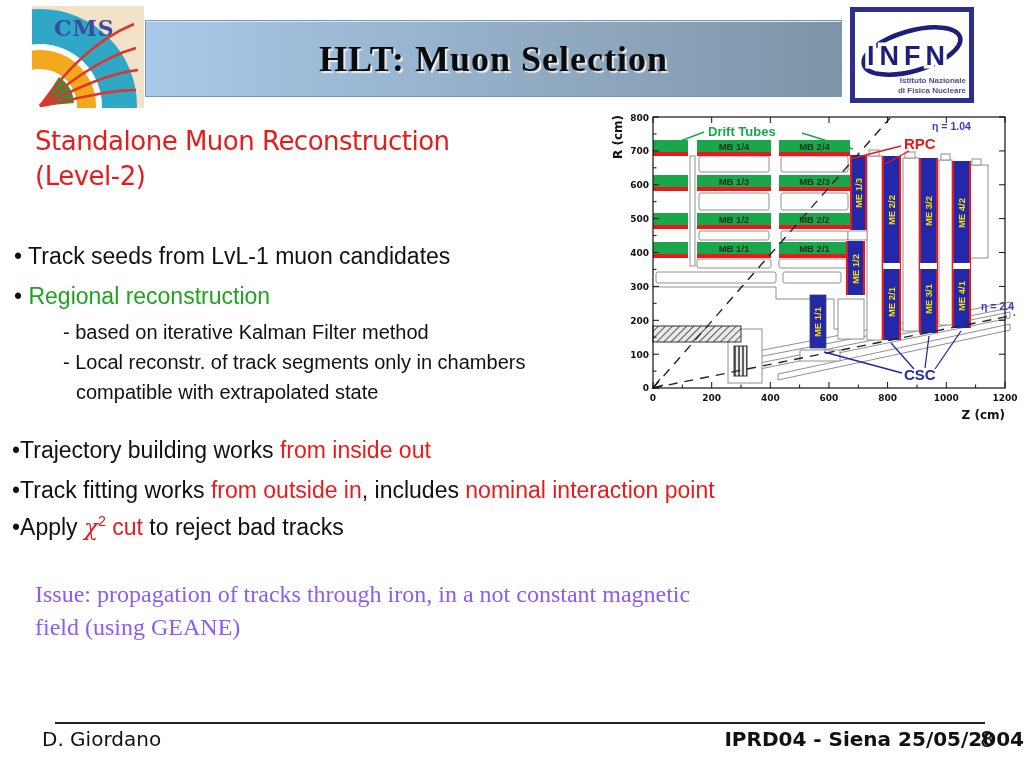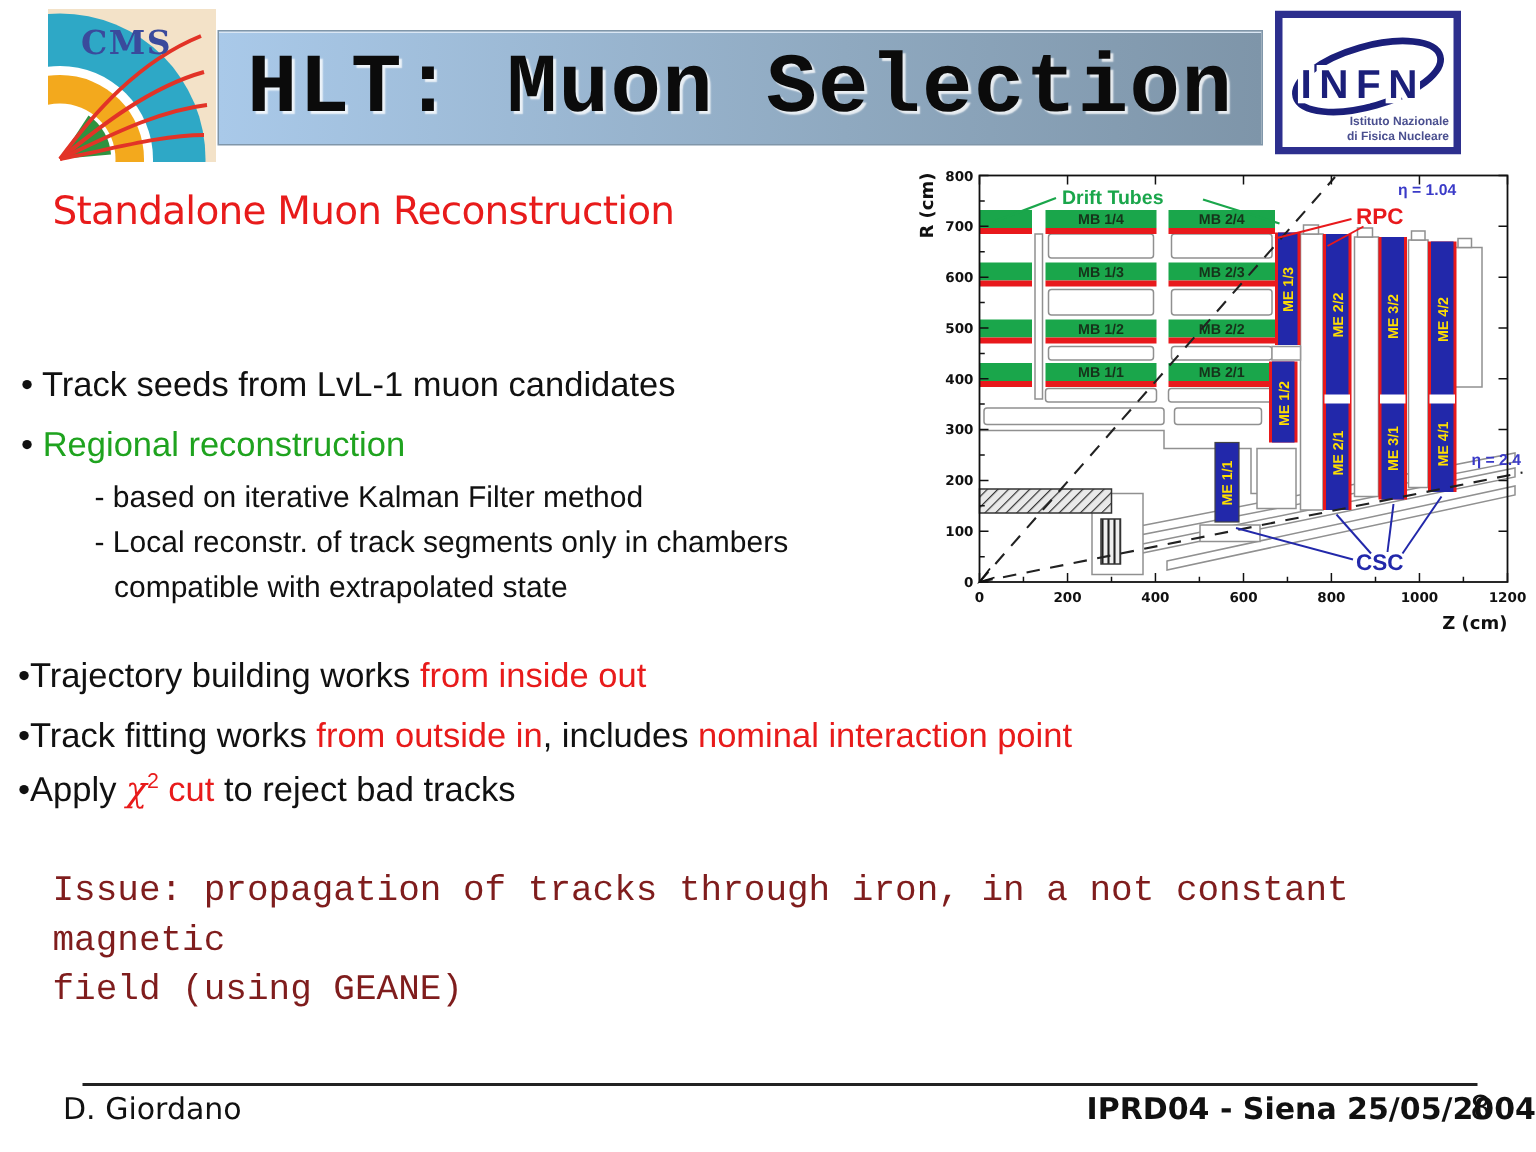--- a/index.html
+++ b/index.html
@@ -3,35 +3,35 @@
 <meta charset="utf-8">
 <style>
   html,body{margin:0;padding:0;background:#fff;}
   .slide{position:relative;width:1024px;height:768px;background:#ffffff;
          font-family:"Liberation Sans",sans-serif;overflow:hidden;}
   
   .titlebar{position:absolute;left:145px;top:20px;width:695px;height:75px;
             background:linear-gradient(90deg,#a9c9e9 0%,#8fa9c0 60%,#7e95a9 100%);
             border:1px solid #8096a9;box-shadow:inset 0 1px 0 #d9e6f4;
             display:flex;align-items:center;justify-content:center;}
-  .titlebar .t{font-family:Liberation Mono, monospace;font-size:56px;font-weight:bold;
+  .titlebar .t{font-family:Liberation Serif, serif;font-size:36px;font-weight:bold;
                color:#0b0b0b;letter-spacing:1px;text-shadow:2px 2px 1px rgba(255,255,255,.8);}
   
   .heading{position:absolute;left:35px;top:124px;font-family:"DejaVu Sans",sans-serif;
            font-size:26px;font-weight:normal;color:#e81b1b;line-height:35px;letter-spacing:-.5px;}
   
   .bullet{position:absolute;left:14px;font-size:23px;color:#111;white-space:nowrap;}
   .b-sub{font-size:20px;}
   .t-red{color:#e81b1b;margin-top:12px;}
   .t-green{color:#1fa31f;}
   .chi{font-style:italic;font-family:"DejaVu Serif",serif;}
   sup{font-size:62%;}
   
-  .issue{position:absolute;left:35px;top:578px;width:950px;font-family:Liberation Mono, monospace;
-         font-size:24px;color:#7f1d1d;line-height:33px;}
+  .issue{position:absolute;left:35px;top:578px;width:950px;font-family:Liberation Serif, serif;
+         font-size:24px;color:#8b5cf6;line-height:33px;}
   
   .footer-line{position:absolute;left:55px;top:722px;width:930px;border-top:2px solid #222;}
   .ft{position:absolute;top:727px;font-family:"DejaVu Sans",sans-serif;font-size:20px;color:#111;}
   .ft-author{left:42px;}
   .ft-event{left:0;width:1024px;text-align:right;font-weight:bold;}
   .ft-page{right:30px;font-size:22px;}
   
   .cms-logo{position:absolute;left:32px;top:6px;width:112px;height:102px;}
   .infn-logo{position:absolute;left:850px;top:7px;width:124px;height:96px;}
   
@@ -73,20 +73,21 @@
   <svg class="infn-logo" viewBox="0 0 124 96">
     <rect x="2.5" y="2.5" width="119" height="91" fill="#ffffff" stroke="#2d2f8e" stroke-width="5"></rect>
     <ellipse cx="62" cy="44" rx="50" ry="20" transform="rotate(-16 62 44)" fill="none" stroke="#1b1f7a" stroke-width="4.5"></ellipse>
     <text x="17" y="58" font-size="27" font-weight="bold" letter-spacing="5" fill="#1b1f7a" stroke="#ffffff" stroke-width="7" paint-order="stroke" font-family="Liberation Sans,sans-serif">INFN</text>
     <text x="116" y="76" text-anchor="end" font-size="8" font-weight="bold" fill="#4a4f8f" font-family="Liberation Sans,sans-serif">Istituto Nazionale</text>
     <text x="116" y="86" text-anchor="end" font-size="8" font-weight="bold" fill="#4a4f8f" font-family="Liberation Sans,sans-serif">di Fisica Nucleare</text>
   </svg>
 
   <div class="heading">
     <div>Standalone Muon Reconstruction</div>
+    <div>(Level-2)</div>
   </div>
 
   <div class="bullet" style="top:243px">
     <span>• Track seeds from LvL-1 muon candidates</span></div>
   <div class="bullet b-sub" style="top:321px;left:63px">
     <span>- based on iterative Kalman Filter method</span></div>
   <div class="bullet" style="top:283px">
     <span>• </span><span class="t-green">Regional reconstruction</span></div>
   <div class="bullet b-sub" style="top:351px;left:63px">
     <span>- Local reconstr. of track segments only in chambers</span></div>

